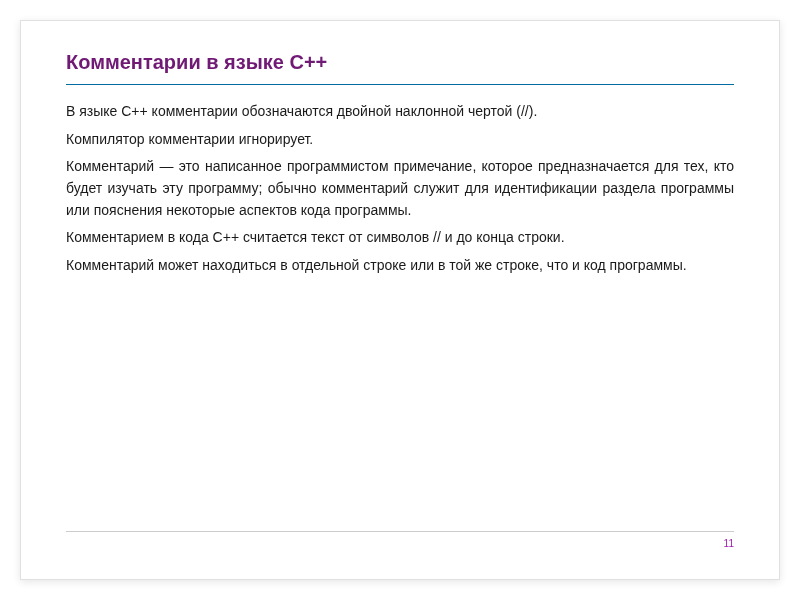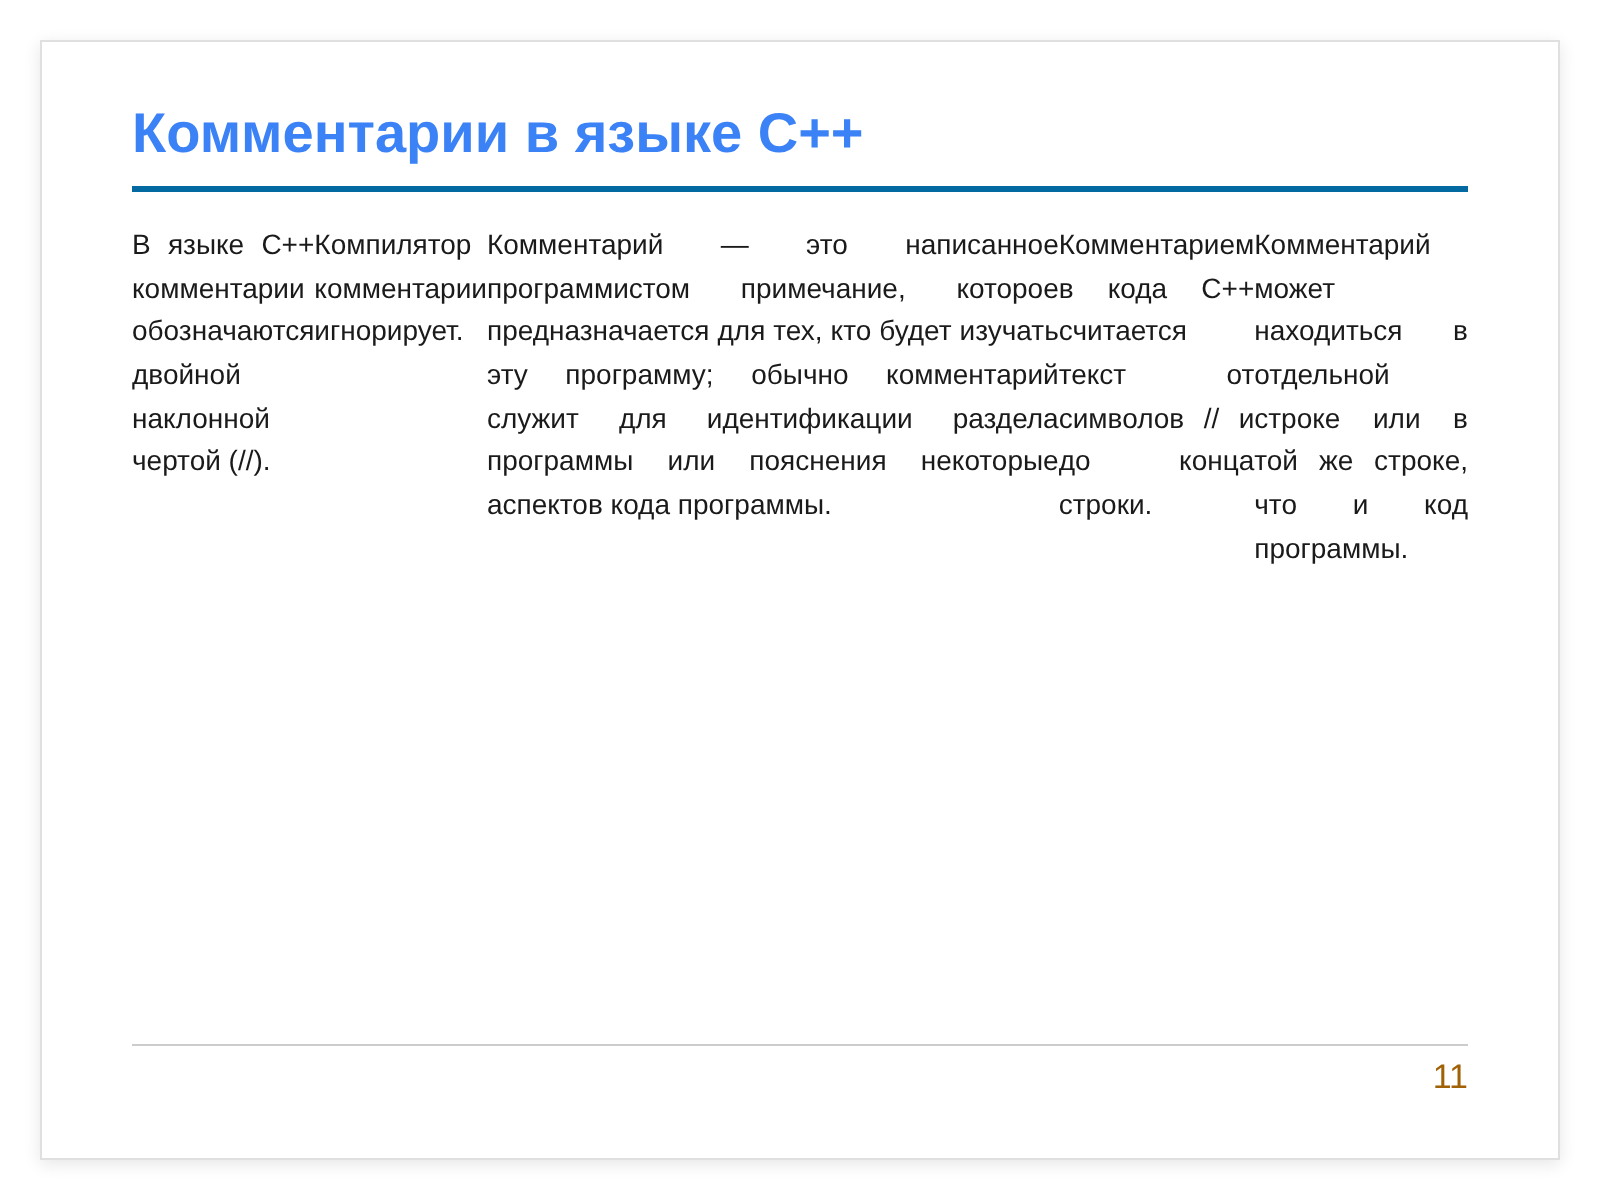--- a/index.html
+++ b/index.html
@@ -25,33 +25,33 @@
       background: #ffffff;
       padding: 30px 45px 30px 45px;
       position: relative;
       border: 1px solid #e0e0e0;
       box-shadow: 0 2px 8px rgba(0,0,0,0.1);
       display: flex;
       flex-direction: column;
     }
 
     .slide-title {
-      font-size: 28px;
+      font-size: 20px;
       font-weight: bold;
-      color: #3b82f6;
+      color: #701a75;
       margin-bottom: 16px;
       padding-bottom: 10px;
-      border-bottom: 3px solid #0369a1;
+      border-bottom: 1px solid #0369a1;
       font-family: Arial, sans-serif;
     }
 
     .slide-content {
       flex: 1;
       display: flex;
-      flex-direction: row;
+      flex-direction: column;
       gap: 0px;
     }
 
     .paragraph {
       font-size: 14px;
       color: #1a1a1a;
       line-height: 1.55;
       text-align: justify;
       margin-bottom: 6px;
       font-family: Arial, sans-serif;
@@ -60,22 +60,22 @@
     .slide-footer {
       border-top: 1px solid #cccccc;
       padding-top: 6px;
       display: flex;
       justify-content: flex-end;
       align-items: center;
       margin-top: 8px;
     }
 
     .page-number {
-      font-size: 17px;
-      color: #a16207;
+      font-size: 10px;
+      color: #a21caf;
     }
   </style>
 </head>
 <body>
 
 <div class="slide">
   <div class="slide-title">Комментарии в языке С++</div>
 
   <div class="slide-content">
     <p class="paragraph">В языке С++ комментарии обозначаются двойной наклонной чертой (//).</p>

